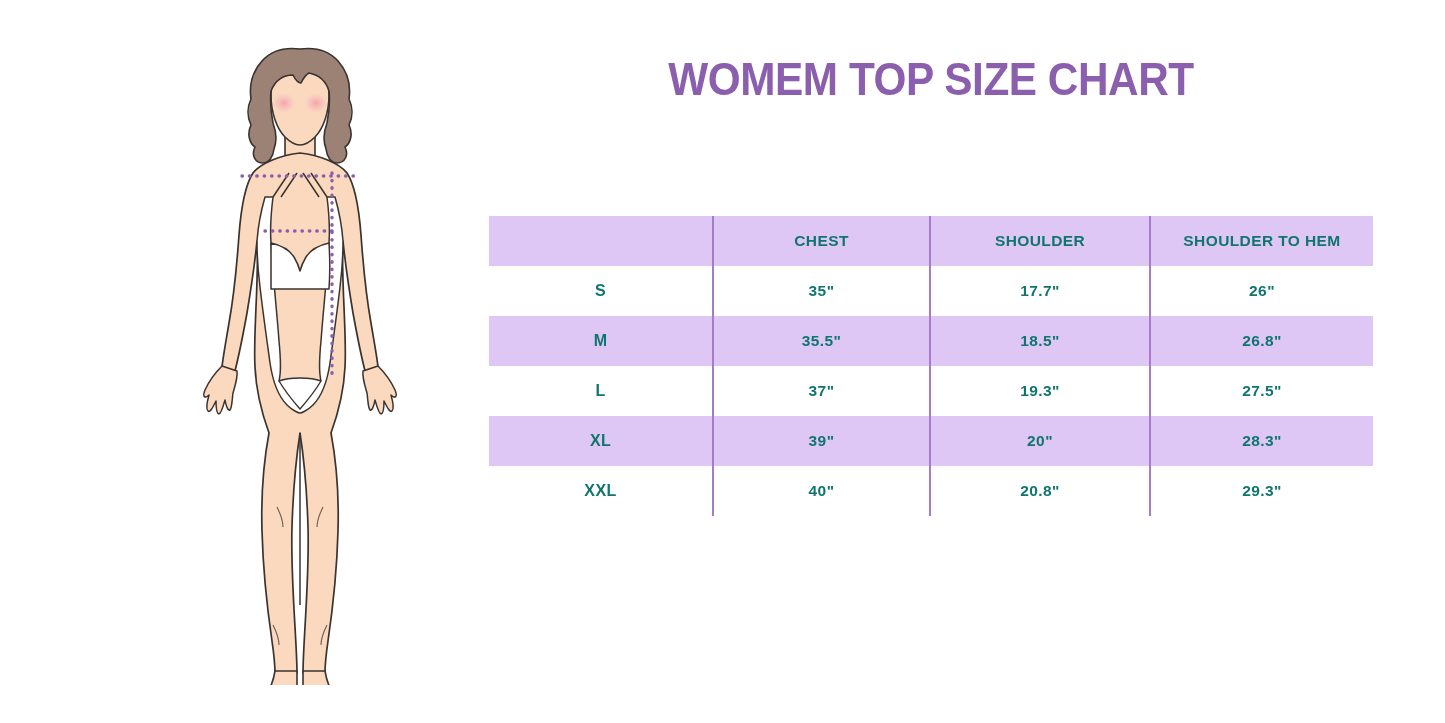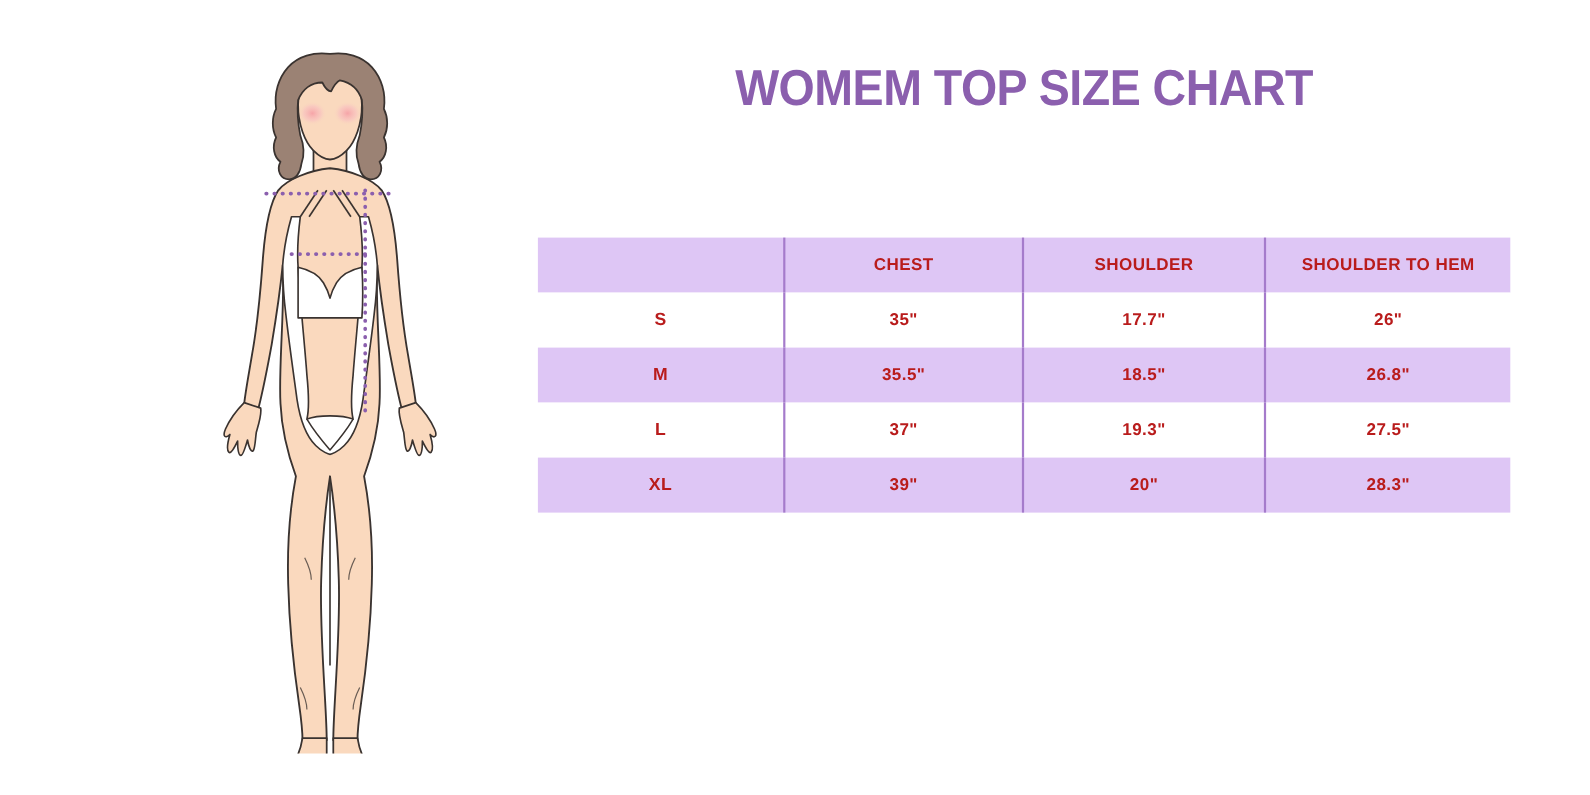--- a/index.html
+++ b/index.html
@@ -65,21 +65,21 @@
   table#size-table th,
   table#size-table td {
     height: 50px;
     padding: 0;
     text-align: center;
     vertical-align: middle;
     font-family: "Liberation Sans", sans-serif;
     font-weight: bold;
     font-size: 15.5px;
     letter-spacing: 0.4px;
-    color: #b91c1c;
+    color: #0f766e;
     border-right: 2px solid #A57BCB;
   }
   table#size-table th:last-child,
   table#size-table td:last-child {
     border-right: none;
   }
   table#size-table th:first-child,
   table#size-table td:first-child {
     border-right: 2px solid #A57BCB;
   }
@@ -281,15 +281,21 @@
         <td>37"</td>
         <td>19.3"</td>
         <td>27.5"</td>
       </tr>
       <tr class="row-even">
         <td class="cell-size">XL</td>
         <td>39"</td>
         <td>20"</td>
         <td>28.3"</td>
       </tr>
+      <tr class="row-odd">
+        <td class="cell-size">XXL</td>
+        <td>40"</td>
+        <td>20.8"</td>
+        <td>29.3"</td>
+      </tr>
     </tbody>
   </table>
 </div>
 
 </body></html>

